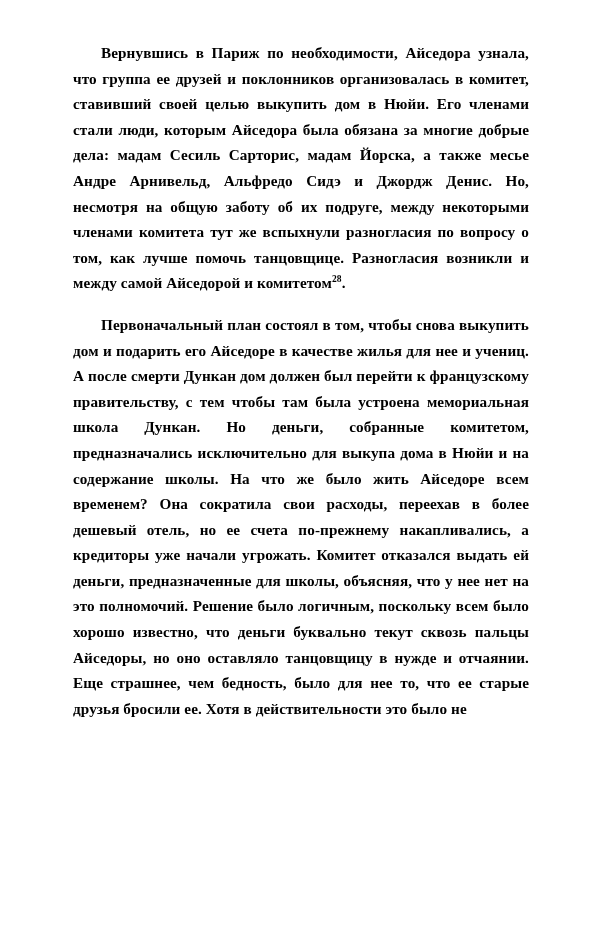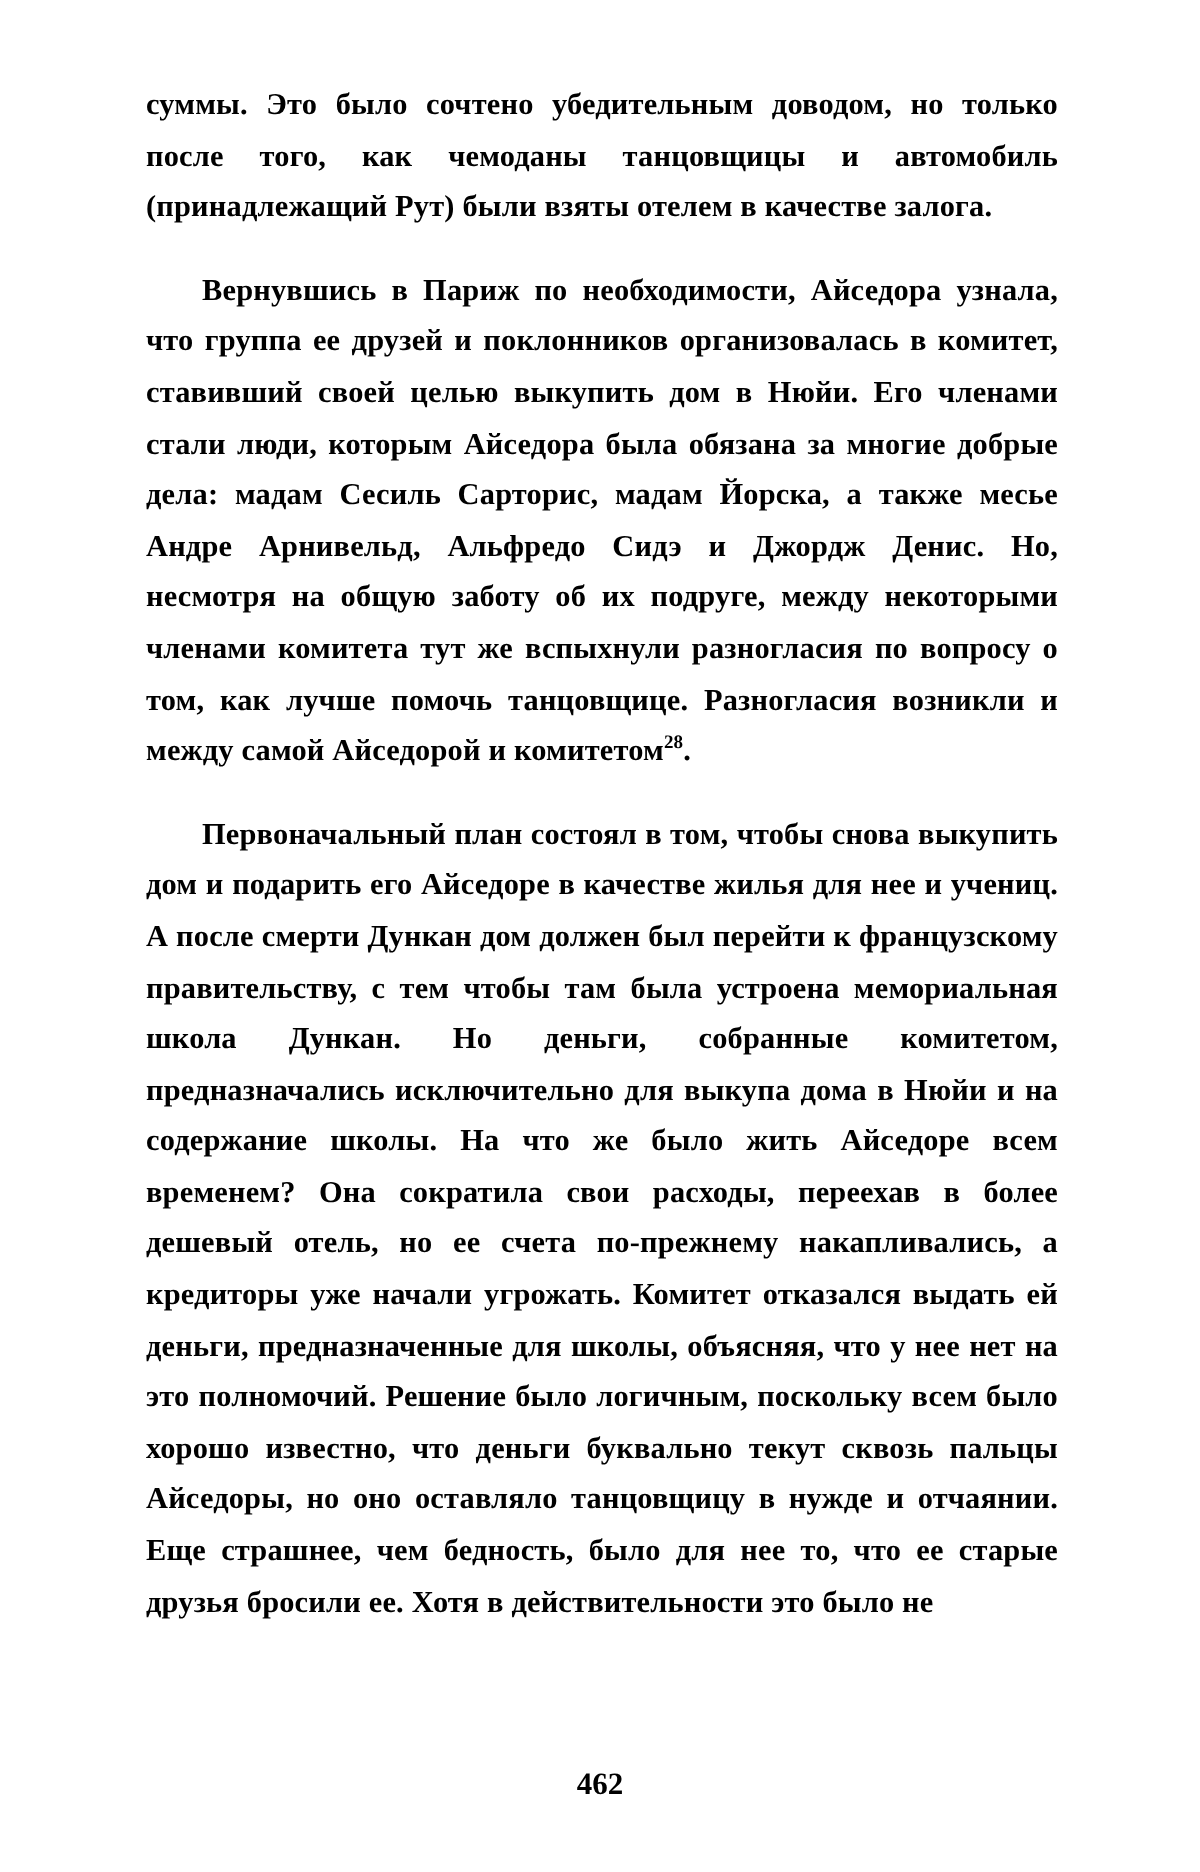--- a/index.html
+++ b/index.html
@@ -60,18 +60,16 @@
     font-size: 15.5px;
     font-weight: 600;
     font-family: "Liberation Serif", "DejaVu Serif", serif;
   }
 </style>
 </head>
 <body>
 
 <div class="page">
   <div class="text-column">
-    <p class="body">суммы. Это было сочтено убедительным доводом, но только после того, как чемоданы танцовщицы и автомобиль (принадлежащий Рут) были взяты отелем в качестве залога.</p>
     <p class="body indent"><span>Вернувшись в Париж по необходимости, Айседора узнала, что группа ее друзей и поклонников организовалась в комитет, ставивший своей целью выкупить дом в Нюйи. Его членами стали люди, которым Айседора была обязана за многие добрые дела: мадам Сесиль Сарторис, мадам Йорска, а также месье Андре Арнивельд, Альфредо Сидэ и Джордж Денис. Но, несмотря на общую заботу об их подруге, между некоторыми членами комитета тут же вспыхнули разногласия по вопросу о том, как лучше помочь танцовщице. Разногласия возникли и между самой Айседорой и комитетом</span><sup>28</sup><span>.</span></p>
     <p class="body indent">Первоначальный план состоял в том, чтобы снова выкупить дом и подарить его Айседоре в качестве жилья для нее и учениц. А после смерти Дункан дом должен был перейти к французскому правительству, с тем чтобы там была устроена мемориальная школа Дункан. Но деньги, собранные комитетом, предназначались исключительно для выкупа дома в Нюйи и на содержание школы. На что же было жить Айседоре всем временем? Она сократила свои расходы, переехав в более дешевый отель, но ее счета по-прежнему накапливались, а кредиторы уже начали угрожать. Комитет отказался выдать ей деньги, предназначенные для школы, объясняя, что у нее нет на это полномочий. Решение было логичным, поскольку всем было хорошо известно, что деньги буквально текут сквозь пальцы Айседоры, но оно оставляло танцовщицу в нужде и отчаянии. Еще страшнее, чем бедность, было для нее то, что ее старые друзья бросили ее. Хотя в действительности это было не</p>
   </div>
-  <div class="page-number">462</div>
 </div>
 
 </body></html>

